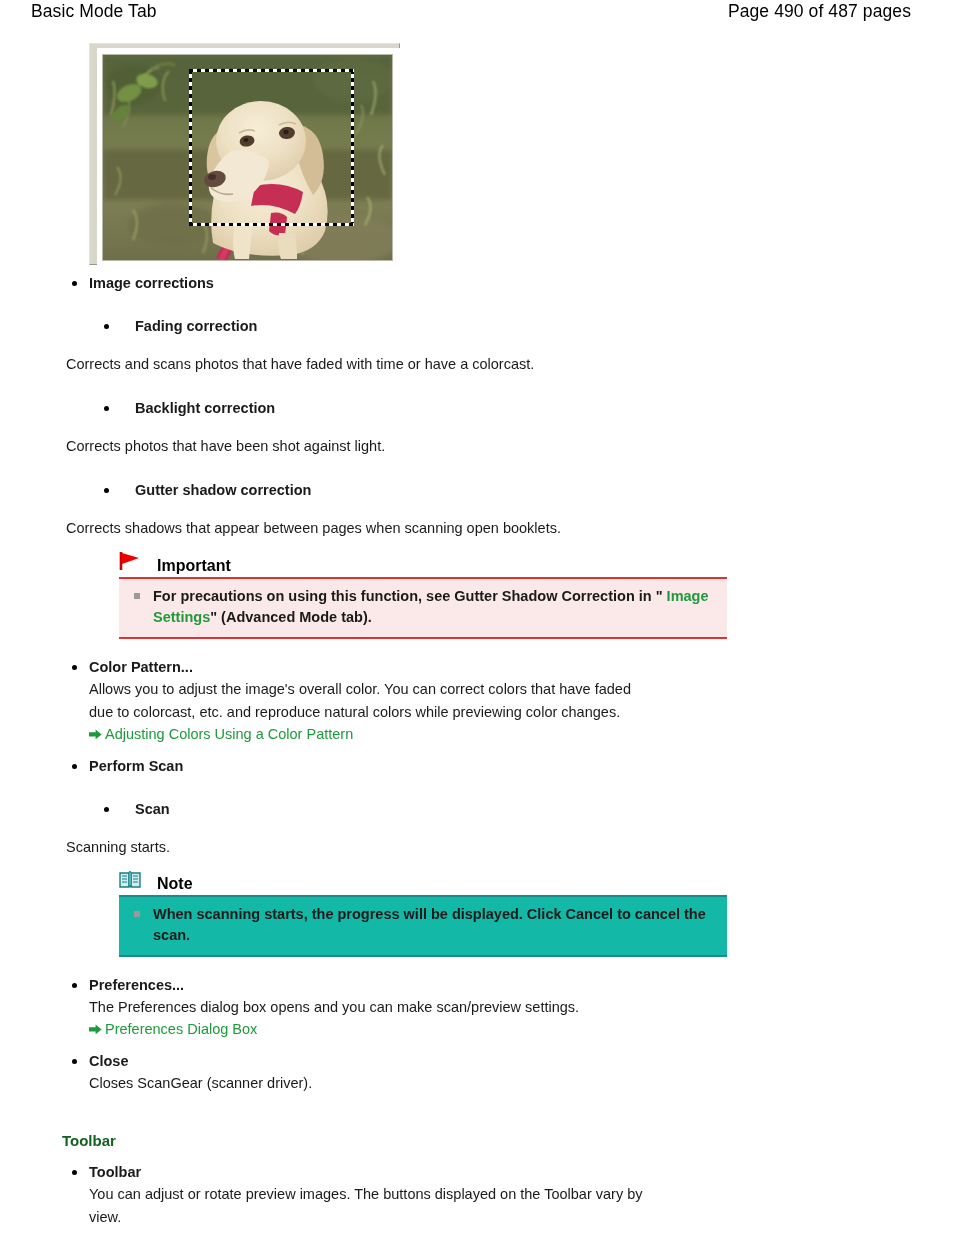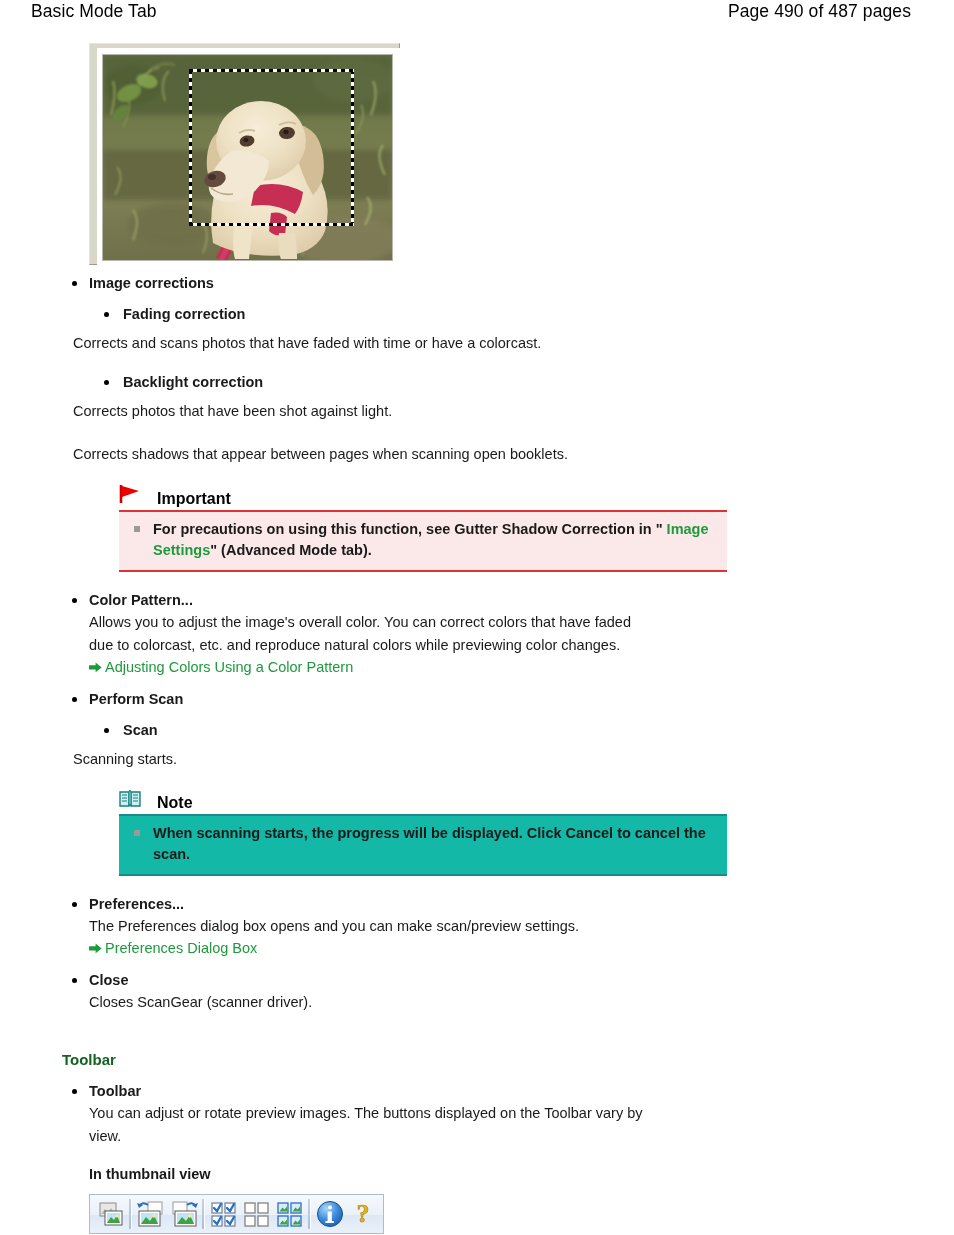--- a/index.html
+++ b/index.html
@@ -128,35 +128,35 @@
     background: #000;
   }
   .term1 {
     margin: 0;
     padding-left: 89px;
     font-size: 14.5px;
     font-weight: bold;
     line-height: 21px;
   }
   .term2 {
-    margin: 4px;
+    margin: 16px;
     padding-left: 119px;
     font-size: 14.5px;
     font-weight: bold;
     line-height: 21px;
   }
   .desc1 {
     margin: 0;
     padding-left: 89px;
     padding-right: 230px;
     font-size: 14.5px;
     line-height: 23px;
   }
   .desc2 {
-    margin: 7px;
+    margin: 0;
     padding-left: 66px;
     padding-right: 210px;
     font-size: 14.5px;
     line-height: 23px;
   }
   .gap-sm { height: 6px; }
   .gap-md { height: 11px; }
   .gap-lg { height: 18px; }
 
   
@@ -393,20 +393,24 @@
   <div class="desc2">Corrects and scans photos that have faded with time or have a colorcast.</div>
   <div class="gap-sm"></div>
 
   <div class="bullet-row">
     <span class="bullet2"></span>
     <div class="term2">Backlight correction</div>
   </div>
   <div class="desc2">Corrects photos that have been shot against light.</div>
   <div class="gap-sm"></div>
 
+  <div class="bullet-row">
+    <span class="bullet2"></span>
+    <div class="term2">Gutter shadow correction</div>
+  </div>
   <div class="desc2">Corrects shadows that appear between pages when scanning open booklets.</div>
 
   <div class="gap-md"></div>
 
   
   <div class="callout important">
     <div class="callout-head">
       <span>
         <svg width="22" height="20" viewBox="0 0 22 20" xmlns="http://www.w3.org/2000/svg">
           <path d="M2 1 L2 19" stroke="#cc0000" stroke-width="2.6"></path>

